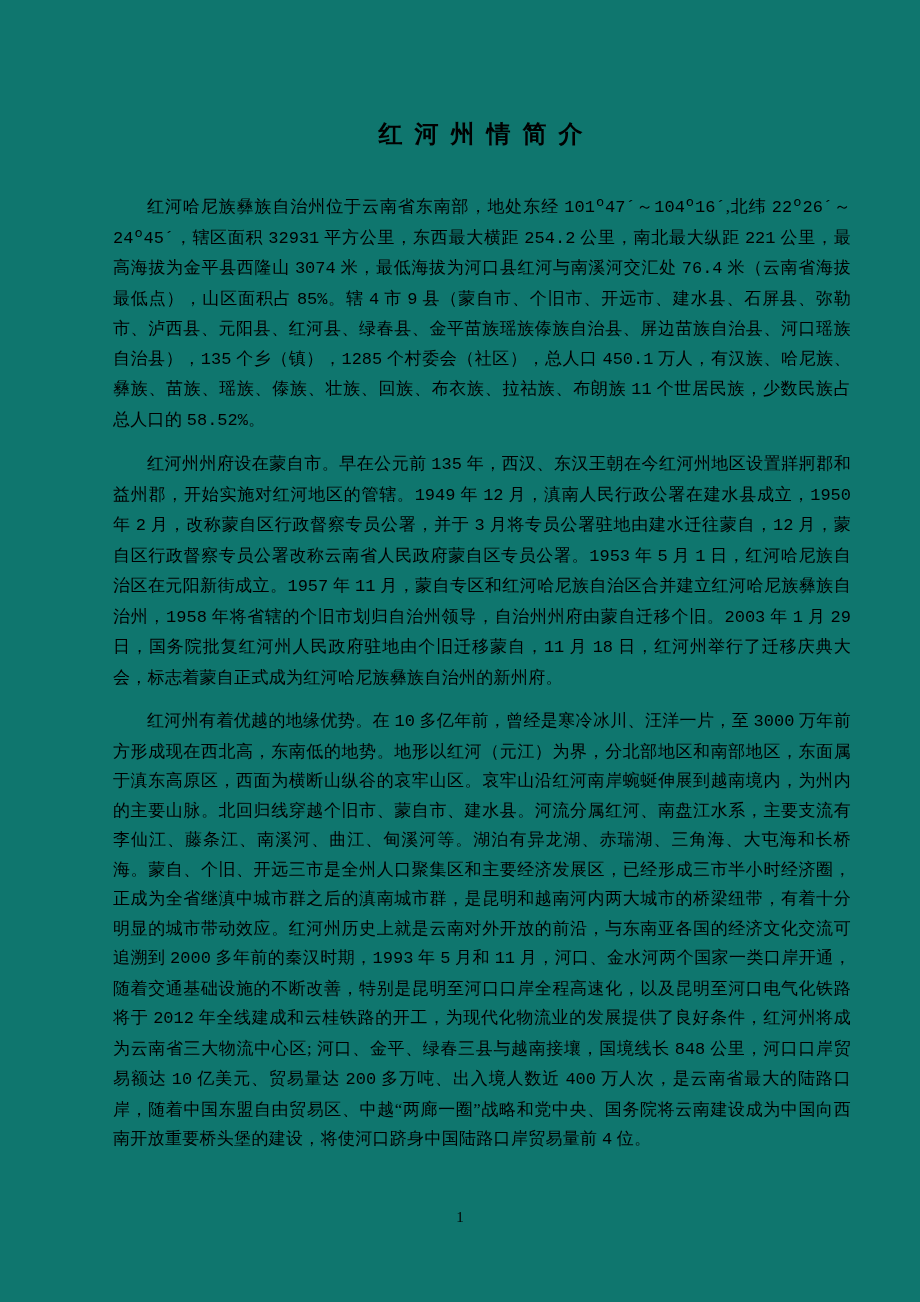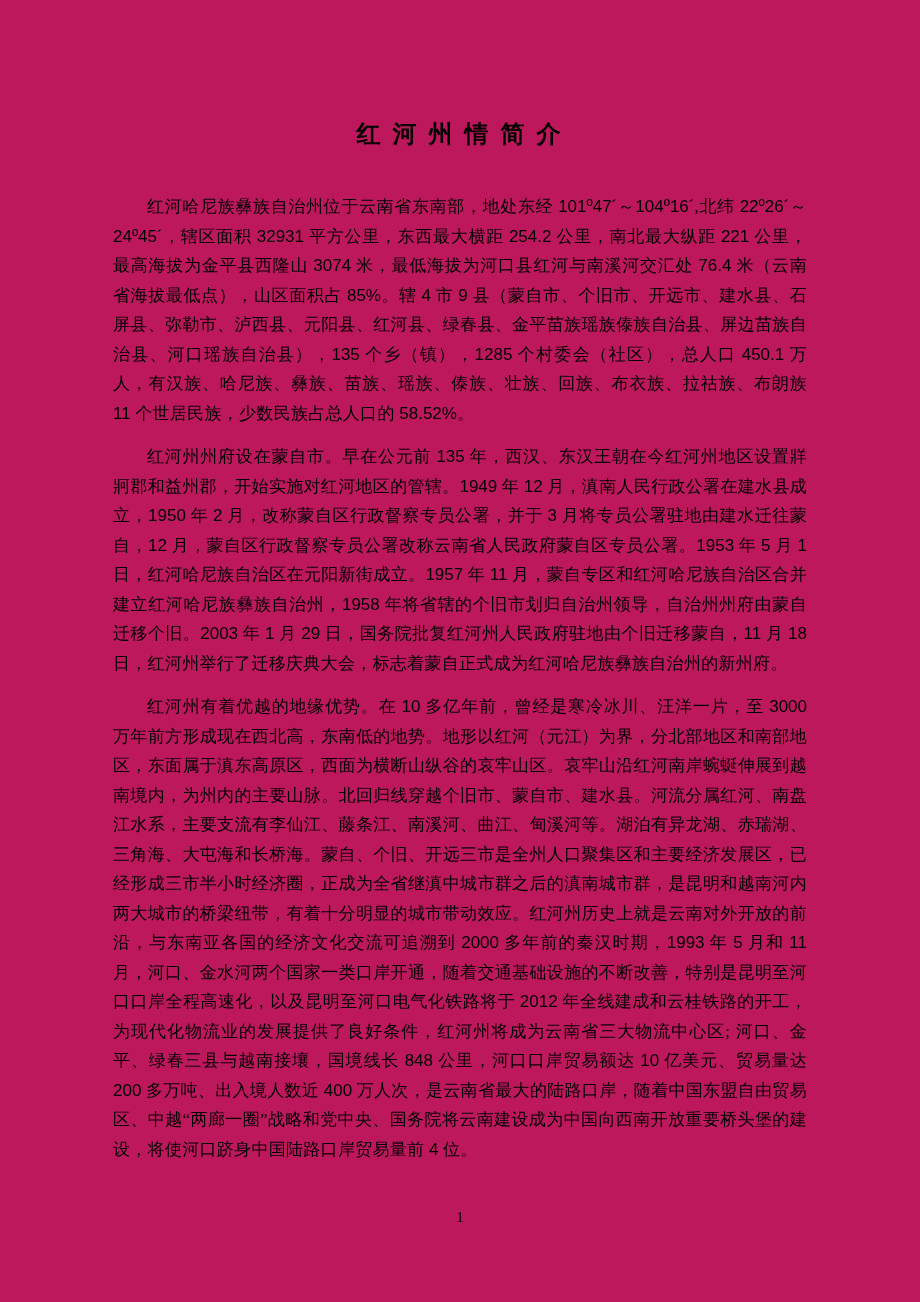--- a/index.html
+++ b/index.html
@@ -8,41 +8,41 @@
     width: 920px;
     height: 1302px;
     position: relative;
     overflow: hidden;
     font-family: "Liberation Serif", "DejaVu Serif", serif;
     color: #000000;
   }
   .page {
     position: absolute;
     inset: 0;
-    padding: 118px 113px 0 113px;
-    background: #be185d;
+    padding: 118px 69px 0 113px;
+    background: #0f766e;
   }
   .doc-title {
     font-size: 24px;
     font-weight: bold;
     text-align: center;
     letter-spacing: 3px;
     margin-bottom: 42px;
     font-family: "Liberation Serif", "DejaVu Serif", serif;
   }
   .para {
     font-size: 17px;
     line-height: 29.5px;
     text-align: justify;
     text-indent: 2em;
     margin-bottom: 14px;
     letter-spacing: 0.3px;
   }
   .latin {
-    font-family: Liberation Sans, sans-serif;
+    font-family: Liberation Mono, monospace;
     letter-spacing: 0;
     margin-top: 32px;
   }
   .page-number {
     position: absolute;
     bottom: 76px;
     left: 0;
     right: 0;
     text-align: center;
     font-size: 15px;

